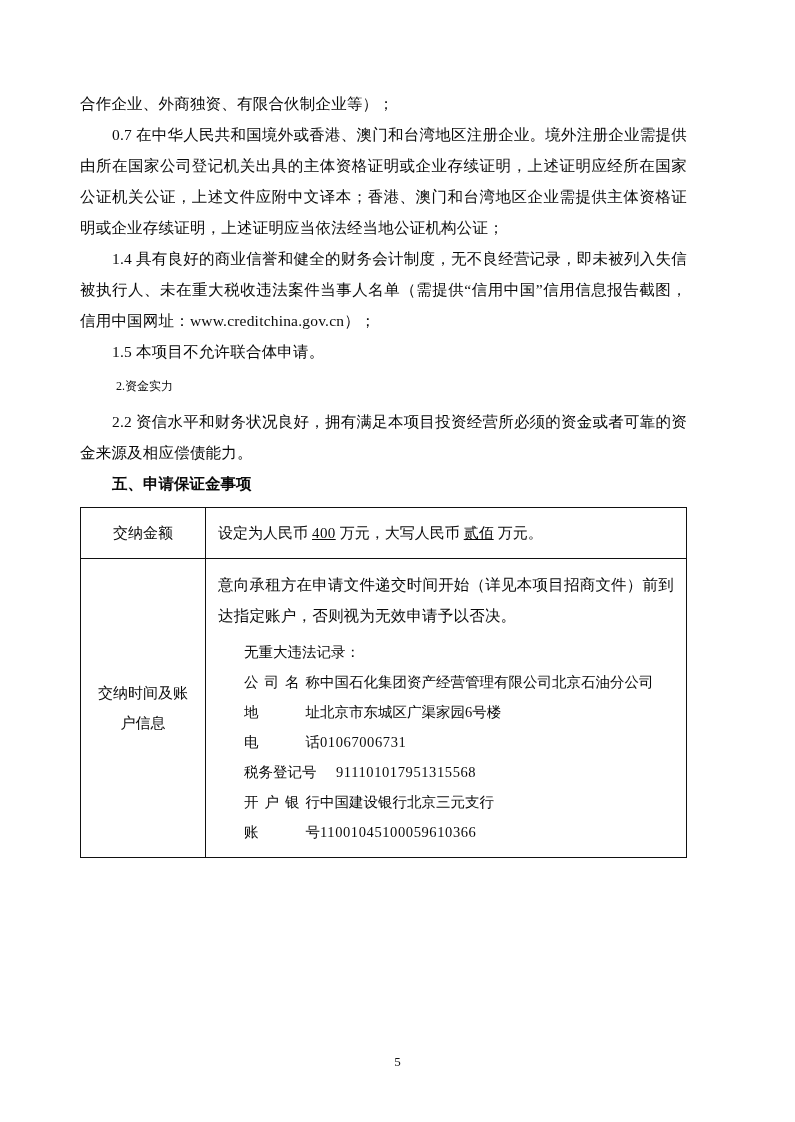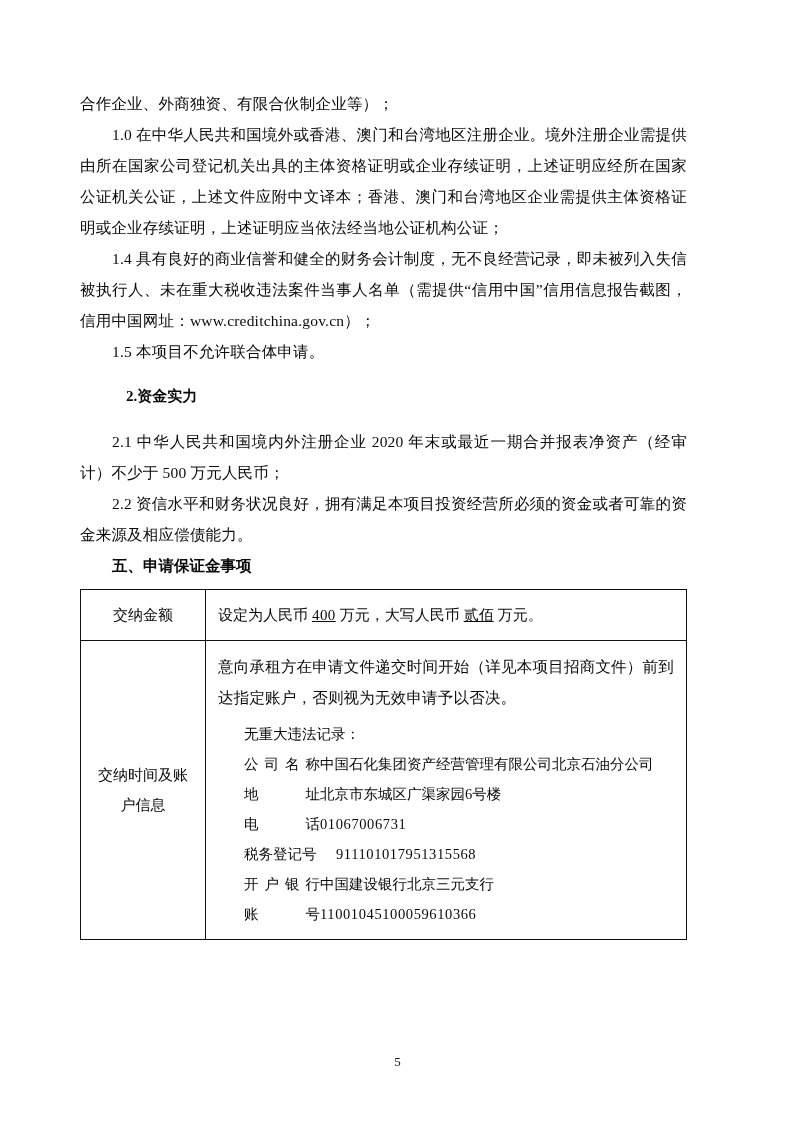--- a/index.html
+++ b/index.html
@@ -39,25 +39,25 @@
     letter-spacing: 0.4px;
   }
   .section-head {
     font-size: 15.5px;
     line-height: 31px;
     font-weight: bold;
     text-indent: 32px;
     margin: 0;
   }
   .section-head-2 {
-    font-size: 15px;
+    font-size: 12px;
     line-height: 31px;
-    font-weight: bold;
+    font-weight: normal;
     text-indent: 32px;
-    margin: 14px;
+    margin: 4px;
   }
   table.deposit {
     border-collapse: collapse;
     width: 100%;
     margin-top: 8px;
     table-layout: fixed;
   }
   table.deposit td {
     border: 1px solid #111;
     padding: 10px 12px;
@@ -112,30 +112,29 @@
     letter-spacing: 0.6px;
   }
 </style>
 </head>
 <body>
 
 <div class="page">
 
   <p class="para">合作企业、外商独资、有限合伙制企业等）；</p>
 
-  <p class="para indent">1.0 在中华人民共和国境外或香港、澳门和台湾地区注册企业。境外注册企业需提供由所在国家公司登记机关出具的主体资格证明或企业存续证明，上述证明应经所在国家公证机关公证，上述文件应附中文译本；香港、澳门和台湾地区企业需提供主体资格证明或企业存续证明，上述证明应当依法经当地公证机构公证；</p>
+  <p class="para indent">0.7 在中华人民共和国境外或香港、澳门和台湾地区注册企业。境外注册企业需提供由所在国家公司登记机关出具的主体资格证明或企业存续证明，上述证明应经所在国家公证机关公证，上述文件应附中文译本；香港、澳门和台湾地区企业需提供主体资格证明或企业存续证明，上述证明应当依法经当地公证机构公证；</p>
 
 
   <p class="para indent">1.4 具有良好的商业信誉和健全的财务会计制度，无不良经营记录，即未被列入失信被执行人、未在重大税收违法案件当事人名单（需提供“信用中国”信用信息报告截图，信用中国网址：www.creditchina.gov.cn）；</p>
 
   <p class="para indent">1.5 本项目不允许联合体申请。</p>
 
   <p class="section-head-2">2.资金实力</p>
 
-  <p class="para indent">2.1 中华人民共和国境内外注册企业 2020 年末或最近一期合并报表净资产（经审计）不少于 500 万元人民币；</p>
 
   <p class="para indent">2.2 资信水平和财务状况良好，拥有满足本项目投资经营所必须的资金或者可靠的资金来源及相应偿债能力。</p>
 
   <p class="section-head">五、申请保证金事项</p>
 
   <table class="deposit">
     <tbody>
         <tr>
       <td class="label-cell">交纳金额</td>
       <td class="value-cell">

